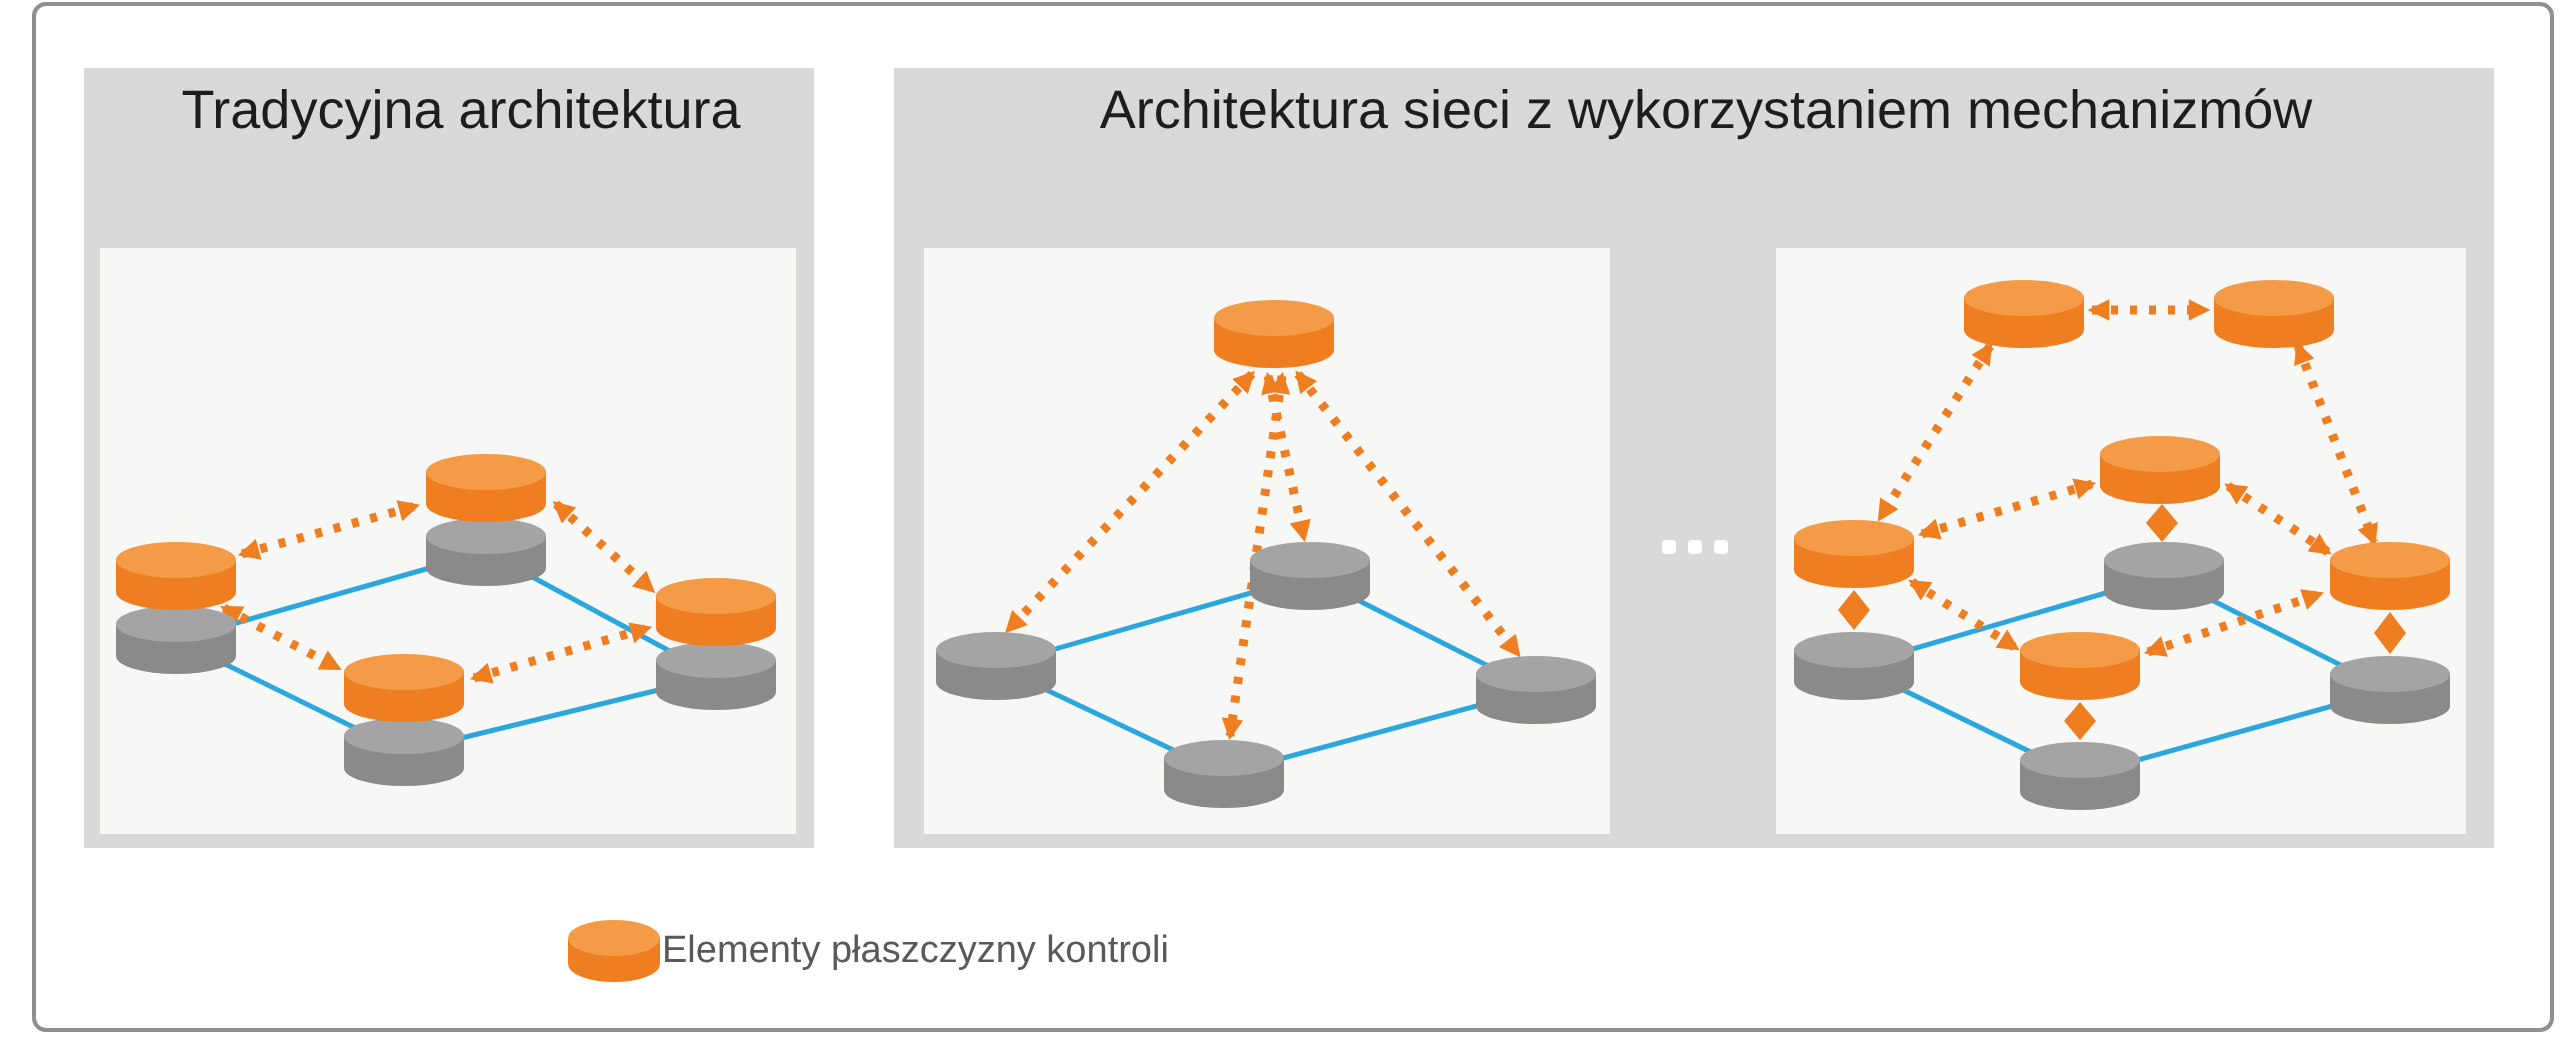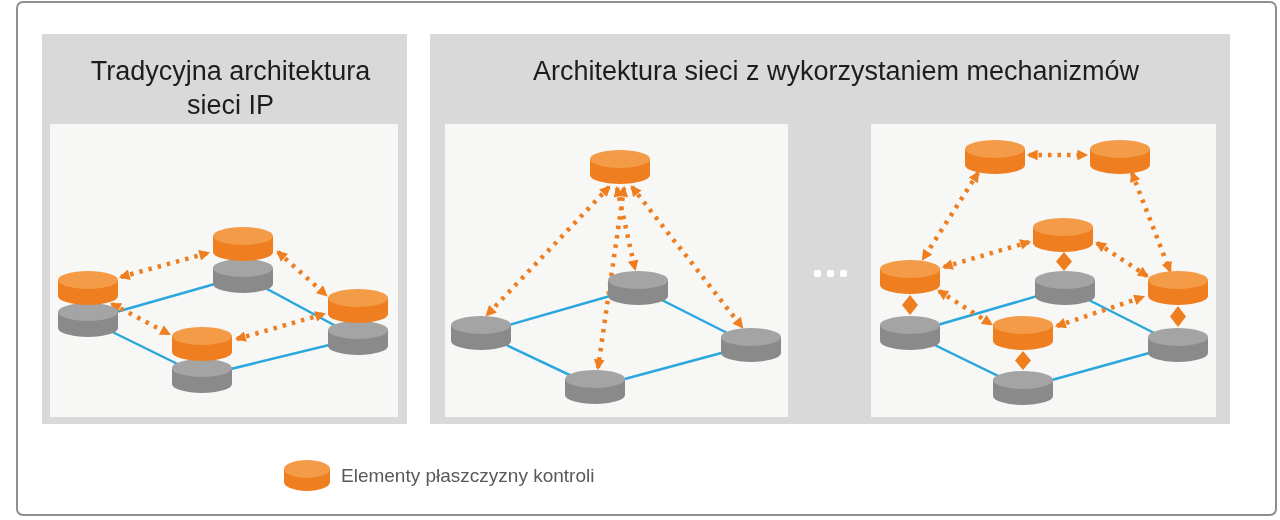--- a/index.html
+++ b/index.html
@@ -11,54 +11,53 @@
   .frame{
     position:absolute;left:16px;top:1px;width:1261px;height:515px;
     border:2px solid var(--frame-color,#8f8f8f);
     border-radius:7px;box-sizing:border-box;
   }
   .panel{
     position:absolute;top:34px;height:390px;
     background:var(--panel-gray,#d9d9d9);
   }
   .panel-left{left:42px;width:365px;}
-  .panel-right{left:430px;width:800px;}
+  .panel-right{left:447px;width:800px;}
   .panel-title{
-    position:absolute;top:0;left:0;right:0;padding-top:20px;
+    position:absolute;top:0;left:0;right:0;padding-top:4px;
     text-align:center;font-size:27px;line-height:34px;
     color:var(--title-color,#1d1d1b);
     margin-left:12px;
   }
   .inner{
     position:absolute;top:90px;height:293px;
     background:var(--inner-bg,#f7f7f6);
   }
   .inner-trad{left:8px;width:348px;}
   .inner-a{left:15px;width:343px;}
   .inner-b{left:441px;width:345px;}
   .inner svg{display:block;}
   .dots{position:absolute;left:384px;top:236px;display:flex;gap:6px;}
   .dot{width:7px;height:7px;border-radius:2px;background:var(--dot-color,#ffffff);}
   .legend{
     position:absolute;left:283px;top:459px;
     display:flex;align-items:center;gap:39px;
     font-size:19px;color:var(--legend-color,#58595b);
   }
-  .legend-item{display:flex;align-items:center;gap:10px;text-align:center;}
+  .legend-item{display:flex;align-items:center;text-align:center;}
   .swatch{display:block;}
 </style>
 </head>
 <body>
 
 <div class="frame"></div>
 
 <section class="panel panel-left">
   <header class="panel-title">
     <div>Tradycyjna architektura</div>
-    <div>sieci IP</div>
   </header>
   <div class="inner inner-trad">
     <svg width="348" height="293" viewBox="0 0 348 293">
         <defs>
           <marker id="traditional-ah-s" viewBox="0 0 10 10" refX="8" refY="5" markerWidth="2.7" markerHeight="2.4" orient="auto-start-reverse">
             <path d="M0,0 L10,5 L0,10 Z" fill="#EE7E20"></path>
           </marker>
           <marker id="traditional-ah-e" viewBox="0 0 10 10" refX="8" refY="5" markerWidth="2.7" markerHeight="2.4" orient="auto">
             <path d="M0,0 L10,5 L0,10 Z" fill="#EE7E20"></path>
           </marker>

